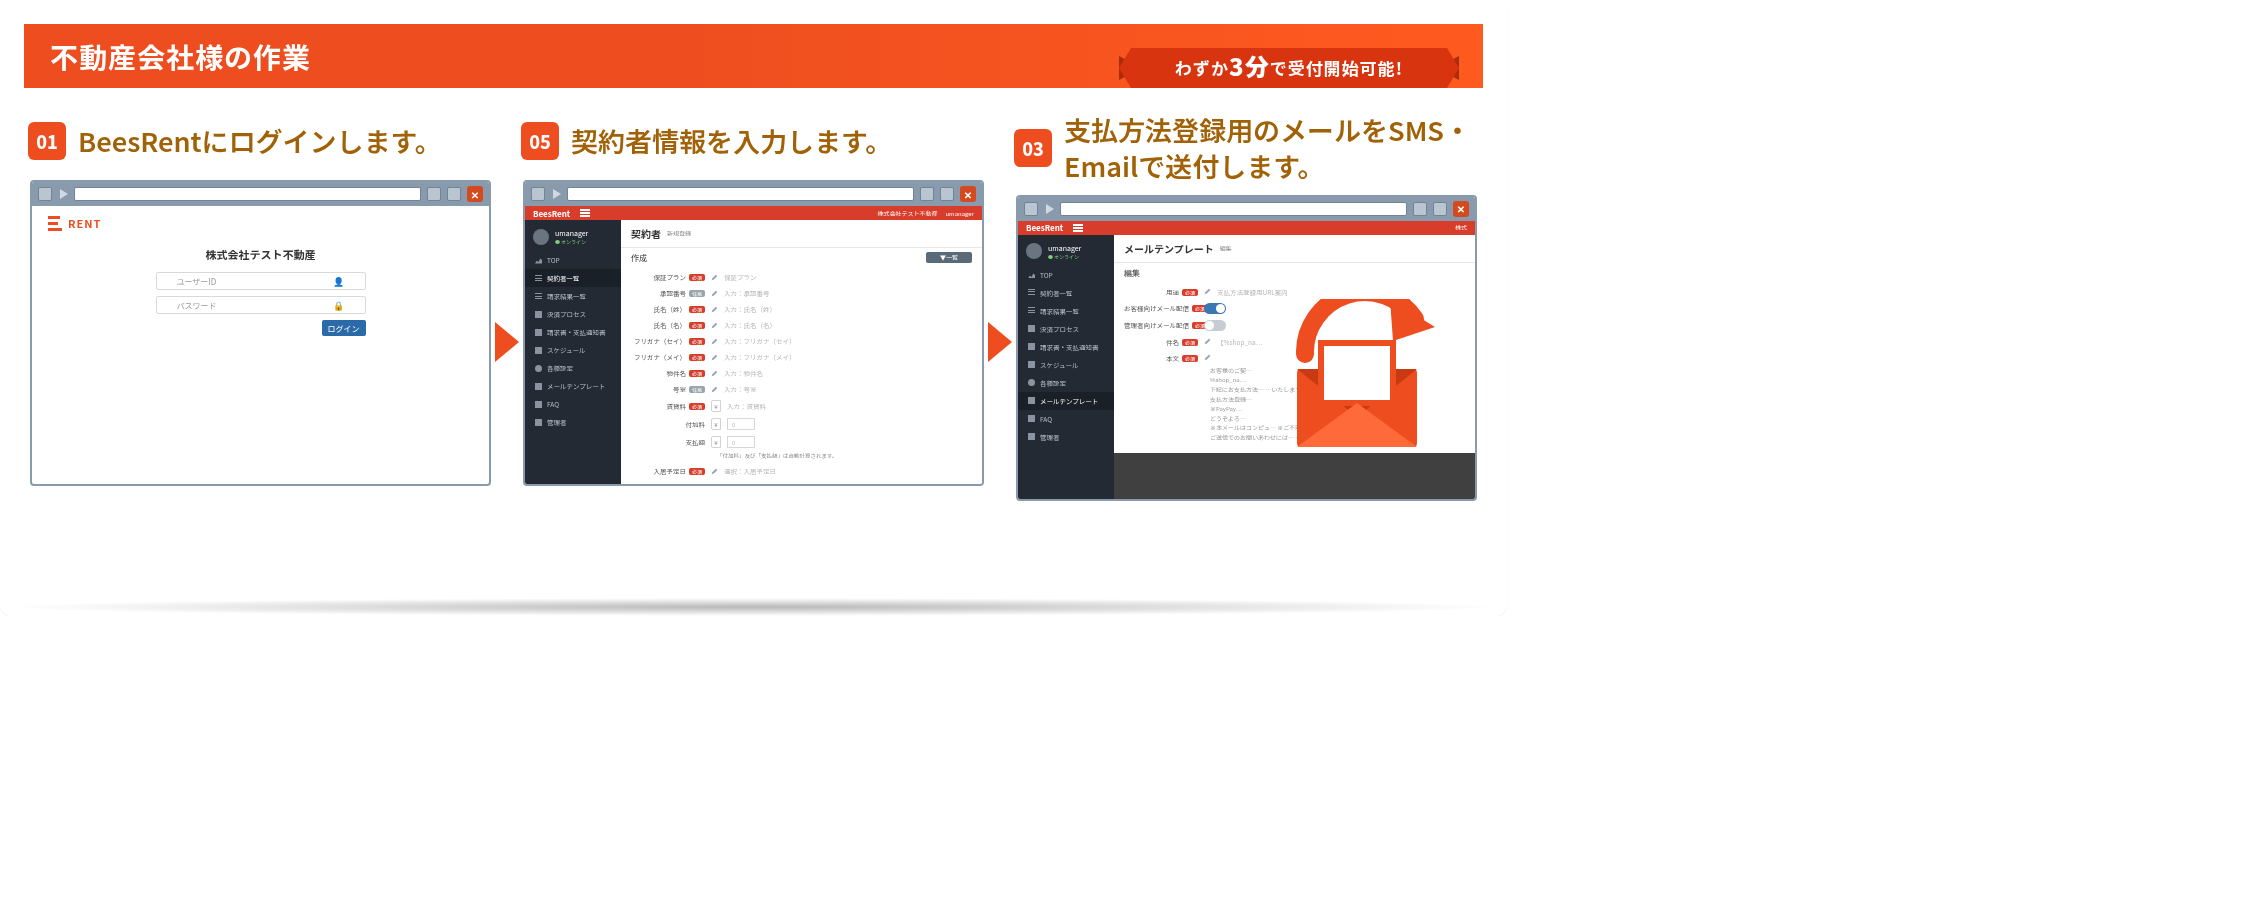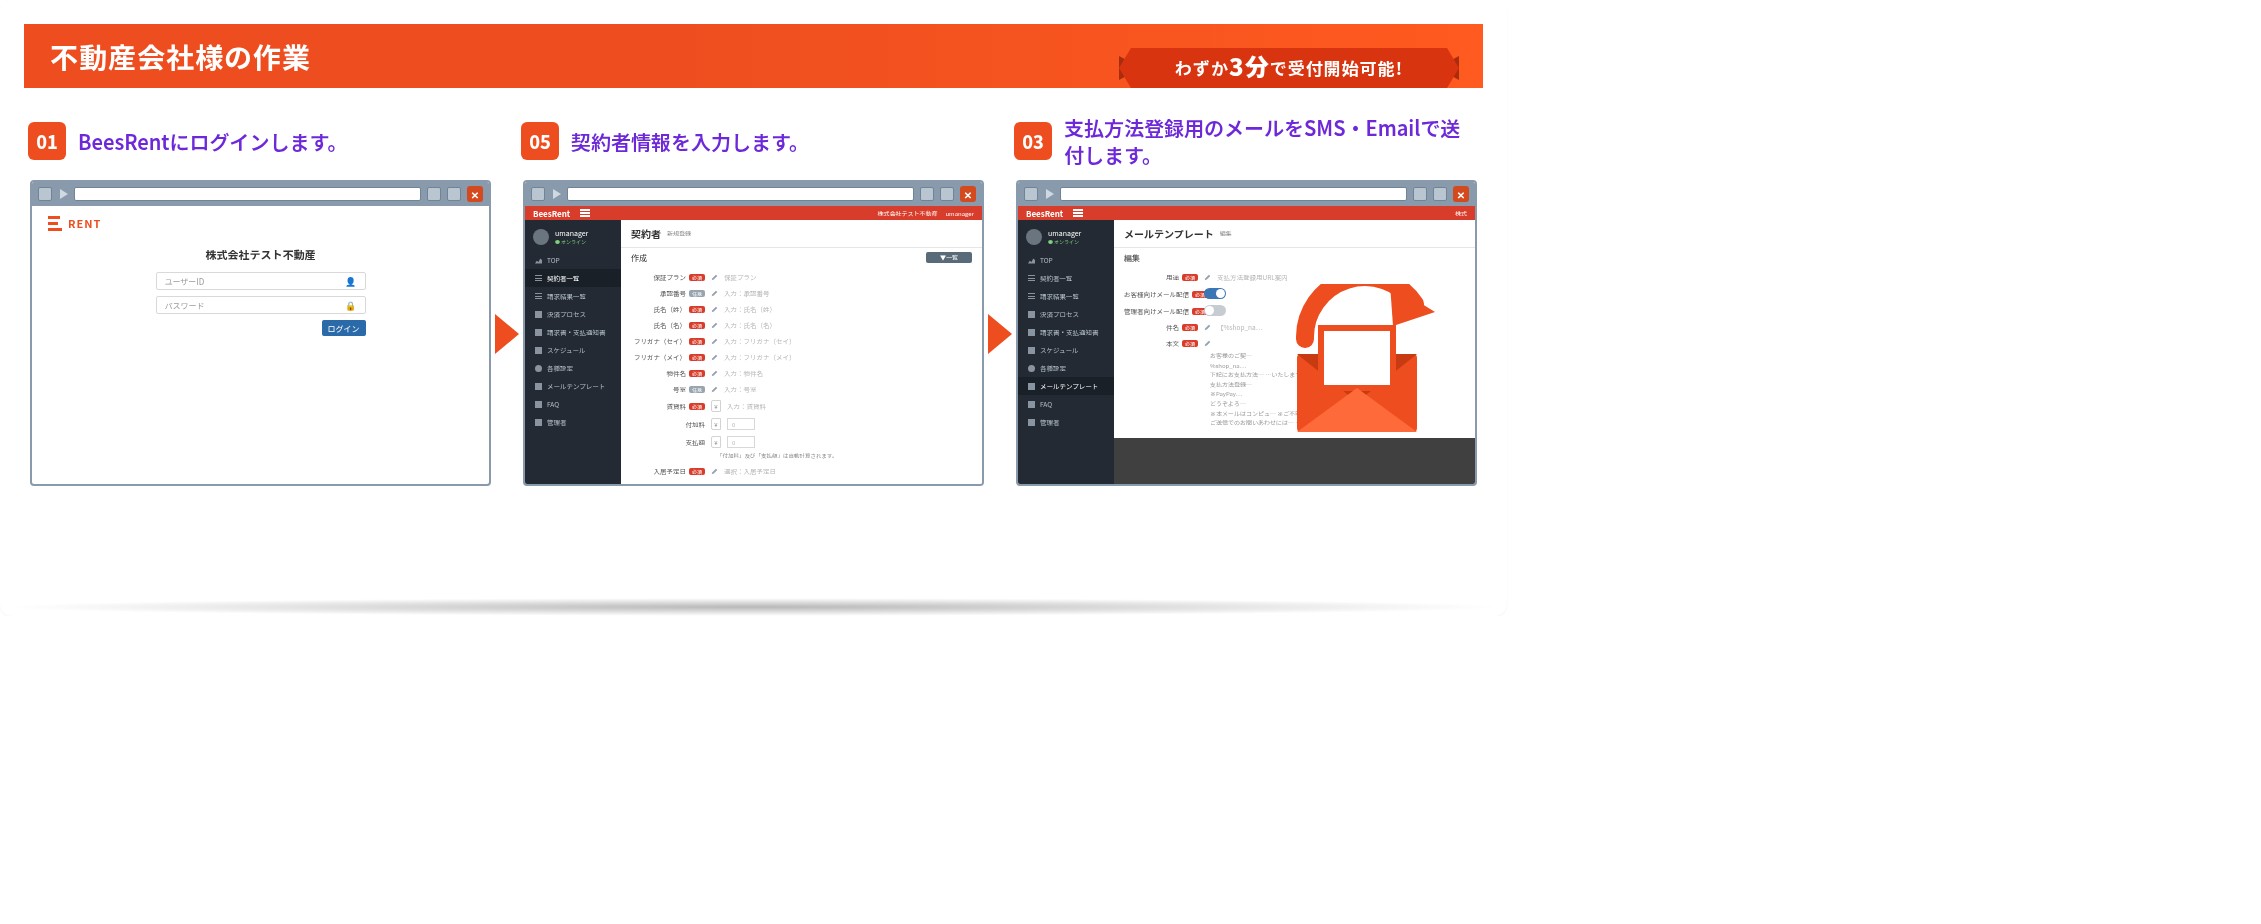--- a/index.html
+++ b/index.html
@@ -27,21 +27,21 @@
   .ribbon{position:absolute;right:24px;top:16px;height:50px}
   .ribbon svg{display:block}
   .ribbon-text{position:absolute;left:0;right:0;top:50%;transform:translateY(-50%);color:#fff;font-weight:700;text-align:center;font-size:17px;white-space:nowrap;letter-spacing:1px}
   .ribbon-text b{font-size:24px;vertical-align:-1px}
 
   
   .steps{position:absolute;left:14px;right:14px;top:112px;display:flex;gap:0}
   .step{flex:1;position:relative;padding:0 10px}
   .step-head{display:flex;align-items:center;gap:12px;min-height:58px;margin:0 4px 10px 4px}
   .num{width:38px;height:38px;border-radius:6px;background:var(--orange);color:#ffffff;font-weight:800;font-size:18px;display:flex;align-items:center;justify-content:center;flex:0 0 auto}
-  .desc{font-size:20px;color:#6d28d9;line-height:1.35;font-weight:600}
+  .desc{font-size:27px;color:#a16207;line-height:1.35;font-weight:600}
   .sep-arrow{position:absolute;left:-12px;top:54%;width:24px;height:40px}
   .sep-arrow svg{display:block}
 
   
   .browser{border:2px solid var(--browser-steel);border-radius:4px;background:#fff;height:306px;overflow:hidden;position:relative;margin:0 6px}
   .titlebar{height:24px;background:var(--browser-steel);display:flex;align-items:center;padding:0 6px;gap:6px}
   .tb-btn{width:14px;height:14px;border-radius:2px;background:#b9c6d1;border:1px solid var(--steel2)}
   .tb-play{width:0;height:0;border-left:8px solid #cfd9e2;border-top:5px solid transparent;border-bottom:5px solid transparent;margin-left:2px}
   .url{flex:1;height:14px;background:#fff;border-radius:2px;border:1px solid var(--steel2)}
   .tb-x{width:16px;height:16px;border-radius:3px;background:var(--redx);color:#fff;font-size:10px;font-weight:900;display:flex;align-items:center;justify-content:center}
@@ -51,21 +51,21 @@
   .login{padding:6px 12px}
   .brand{display:flex;align-items:center;gap:2px;margin:2px 0 0 4px}
   .brand-mark{width:18px;height:18px;position:relative}
   .brand-mark span{position:absolute;left:0;width:12px;height:3px;background:var(--orange)}
   .brand-mark span:nth-child(1){top:2px}
   .brand-mark span:nth-child(2){top:8px;width:10px}
   .brand-mark span:nth-child(3){top:14px;width:14px}
   .brand-text{font-weight:700;color:var(--orange);letter-spacing:1px;font-size:11px}
   .login-card{margin:14px auto 0;width:210px;text-align:center}
   .login-card h4{font-size:11px;color:#333;margin:0 0 10px;font-weight:700}
-  .inp{border:1px solid var(--faint);height:18px;width:100%;border-radius:2px;display:flex;align-items:center;padding:0 8px;margin-bottom:6px}
+  .inp{border:1px solid var(--faint);height:18px;width:100%;border-radius:2px;display:flex;align-items:center;padding:0 20px;margin-bottom:6px}
   .inp span{font-size:8px;color:var(--tinygrey)}
   .inp .ic{margin-left:auto;font-size:9px;color:#9a9a9a}
   .login-btn{margin:6px 0 0 auto;width:44px;height:16px;background:#2b6aa8;color:#fff;font-size:8px;border-radius:2px;display:flex;align-items:center;justify-content:center}
 
   
   .app{position:absolute;inset:0;display:flex;flex-direction:column;font-size:7px;color:#333}
   .app-top{height:14px;background:var(--red);color:#fff;display:flex;align-items:center;padding:0 8px;gap:10px}
   .app-top .brand2{font-weight:700;font-size:8px}
   .app-top .ham{width:10px;height:8px;background:repeating-linear-gradient(#fff,#fff 1.5px,transparent 1.5px,transparent 3px)}
   .app-top .right{margin-left:auto;display:flex;gap:8px;font-size:6px}

